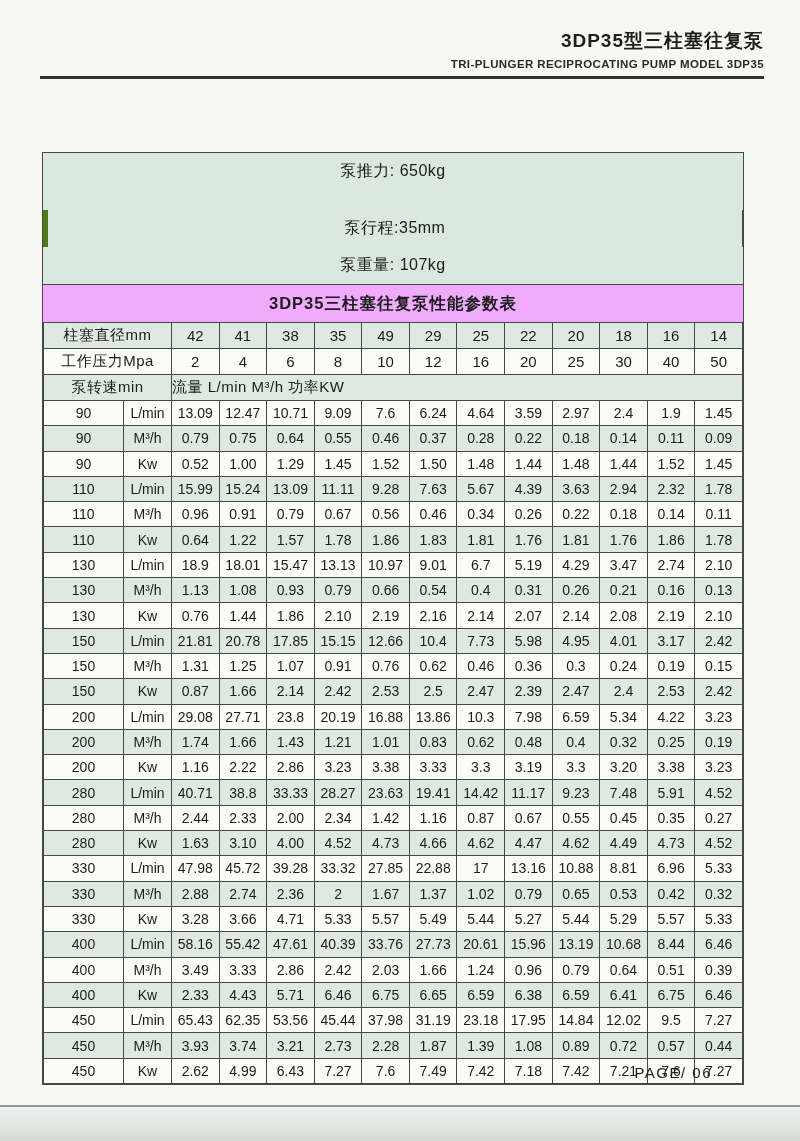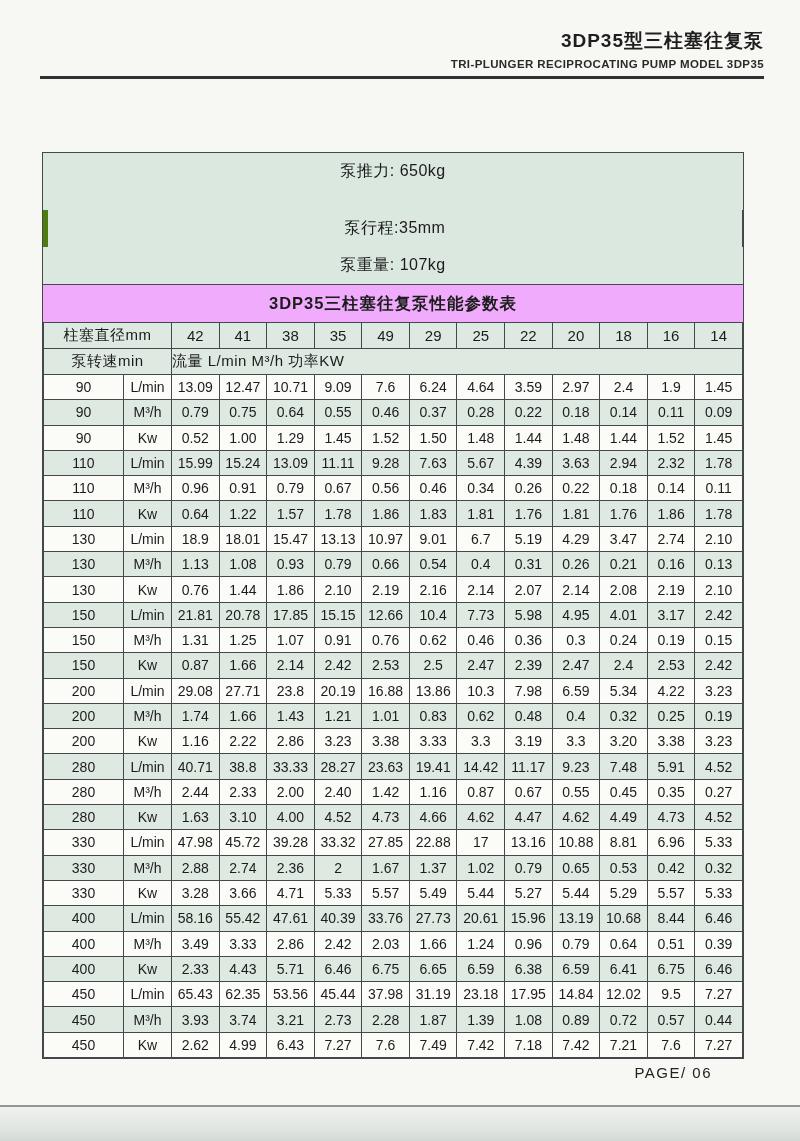--- a/index.html
+++ b/index.html
@@ -102,20 +102,35 @@
             <td>35</td>
             <td>49</td>
             <td>29</td>
             <td>25</td>
             <td>22</td>
             <td>20</td>
             <td>18</td>
             <td>16</td>
             <td>14</td>
           </tr>
+        <tr class="r-press">
+          <td colspan="2" class="label">工作压力Mpa</td>
+        <td>2</td>
+            <td>4</td>
+            <td>6</td>
+            <td>8</td>
+            <td>10</td>
+            <td>12</td>
+            <td>16</td>
+            <td>20</td>
+            <td>25</td>
+            <td>30</td>
+            <td>40</td>
+            <td>50</td>
+          </tr>
         <tr class="r-speed green">
           <td colspan="2" class="label">泵转速min</td>
           <td colspan="12" class="flowhdr">流量 L/min M³/h 功率KW</td>
         </tr>
       <tr class="data-row">
             <td>90</td>
             <td>L/min</td>
             <td>13.09</td>
             <td>12.47</td>
             <td>10.71</td>
@@ -368,21 +383,21 @@
             <td>7.48</td>
             <td>5.91</td>
             <td>4.52</td>
           </tr>
           <tr class="data-row">
             <td>280</td>
             <td>M³/h</td>
             <td>2.44</td>
             <td>2.33</td>
             <td>2.00</td>
-            <td>2.40</td>
+            <td>2.34</td>
             <td>1.42</td>
             <td>1.16</td>
             <td>0.87</td>
             <td>0.67</td>
             <td>0.55</td>
             <td>0.45</td>
             <td>0.35</td>
             <td>0.27</td>
           </tr>
           <tr class="data-row green">

